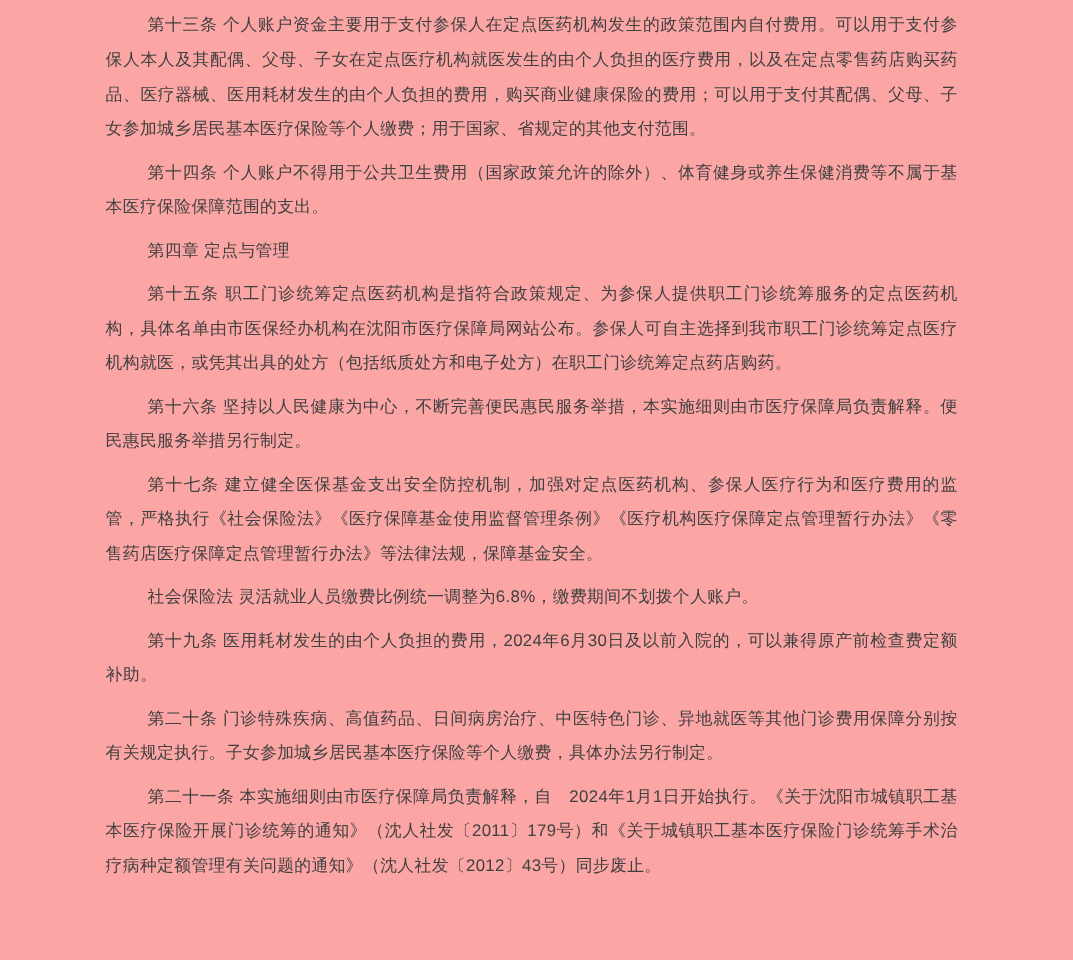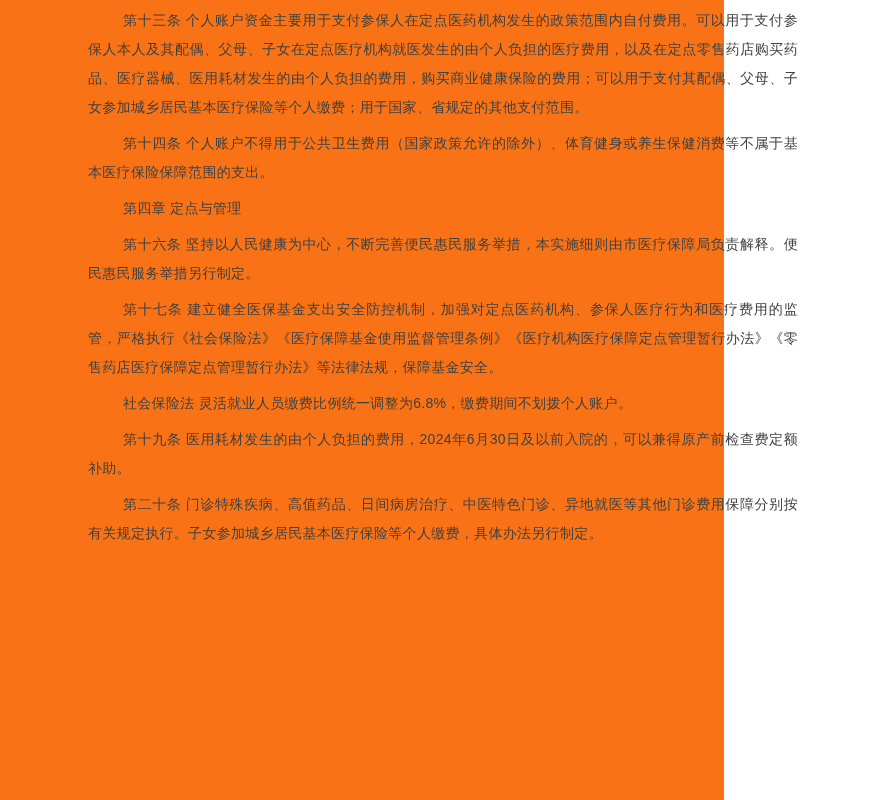--- a/index.html
+++ b/index.html
@@ -11,23 +11,23 @@
     width: 894px;
     height: 800px;
     overflow: hidden;
     font-family: "Liberation Sans", sans-serif;
     position: relative;
   }
   .doc-page {
     position: absolute;
     left: 0;
     top: 0;
-    width: 724px;
+    width: 894px;
     height: 800px;
-    background: #f97316;
+    background: #fca5a5;
   }
   .doc-body {
     position: absolute;
     left: 88px;
     top: 6px;
     width: 710px;
     color: #404040;
     font-size: 14px;
     line-height: 29px;
     text-align: justify;
@@ -42,19 +42,21 @@
   }
 </style>
 </head>
 <body>
 
 <div class="doc-page">
   <div class="doc-body">
       <p>第十三条 个人账户资金主要用于支付参保人在定点医药机构发生的政策范围内自付费用。可以用于支付参保人本人及其配偶、父母、子女在定点医疗机构就医发生的由个人负担的医疗费用，以及在定点零售药店购买药品、医疗器械、医用耗材发生的由个人负担的费用，购买商业健康保险的费用；可以用于支付其配偶、父母、子女参加城乡居民基本医疗保险等个人缴费；用于国家、省规定的其他支付范围。</p>
       <p>第十四条 个人账户不得用于公共卫生费用（国家政策允许的除外）、体育健身或养生保健消费等不属于基本医疗保险保障范围的支出。</p>
       <p>第四章 定点与管理</p>
+      <p>第十五条 职工门诊统筹定点医药机构是指符合政策规定、为参保人提供职工门诊统筹服务的定点医药机构，具体名单由市医保经办机构在沈阳市医疗保障局网站公布。参保人可自主选择到我市职工门诊统筹定点医疗机构就医，或凭其出具的处方（包括纸质处方和电子处方）在职工门诊统筹定点药店购药。</p>
       <p>第十六条 坚持以人民健康为中心，不断完善便民惠民服务举措，本实施细则由市医疗保障局负责解释。便民惠民服务举措另行制定。</p>
       <p>第十七条 建立健全医保基金支出安全防控机制，加强对定点医药机构、参保人医疗行为和医疗费用的监管，严格执行《社会保险法》《医疗保障基金使用监督管理条例》《医疗机构医疗保障定点管理暂行办法》《零售药店医疗保障定点管理暂行办法》等法律法规，保障基金安全。</p>
       <p>社会保险法 灵活就业人员缴费比例统一调整为6.8%，缴费期间不划拨个人账户。</p>
       <p>第十九条 医用耗材发生的由个人负担的费用，2024年6月30日及以前入院的，可以兼得原产前检查费定额补助。</p>
       <p>第二十条 门诊特殊疾病、高值药品、日间病房治疗、中医特色门诊、异地就医等其他门诊费用保障分别按有关规定执行。子女参加城乡居民基本医疗保险等个人缴费，具体办法另行制定。</p>
+      <p>第二十一条 本实施细则由市医疗保障局负责解释，自　2024年1月1日开始执行。《关于沈阳市城镇职工基本医疗保险开展门诊统筹的通知》（沈人社发〔2011〕179号）和《关于城镇职工基本医疗保险门诊统筹手术治疗病种定额管理有关问题的通知》（沈人社发〔2012〕43号）同步废止。</p>
     </div>
 </div>
 
 </body></html>

